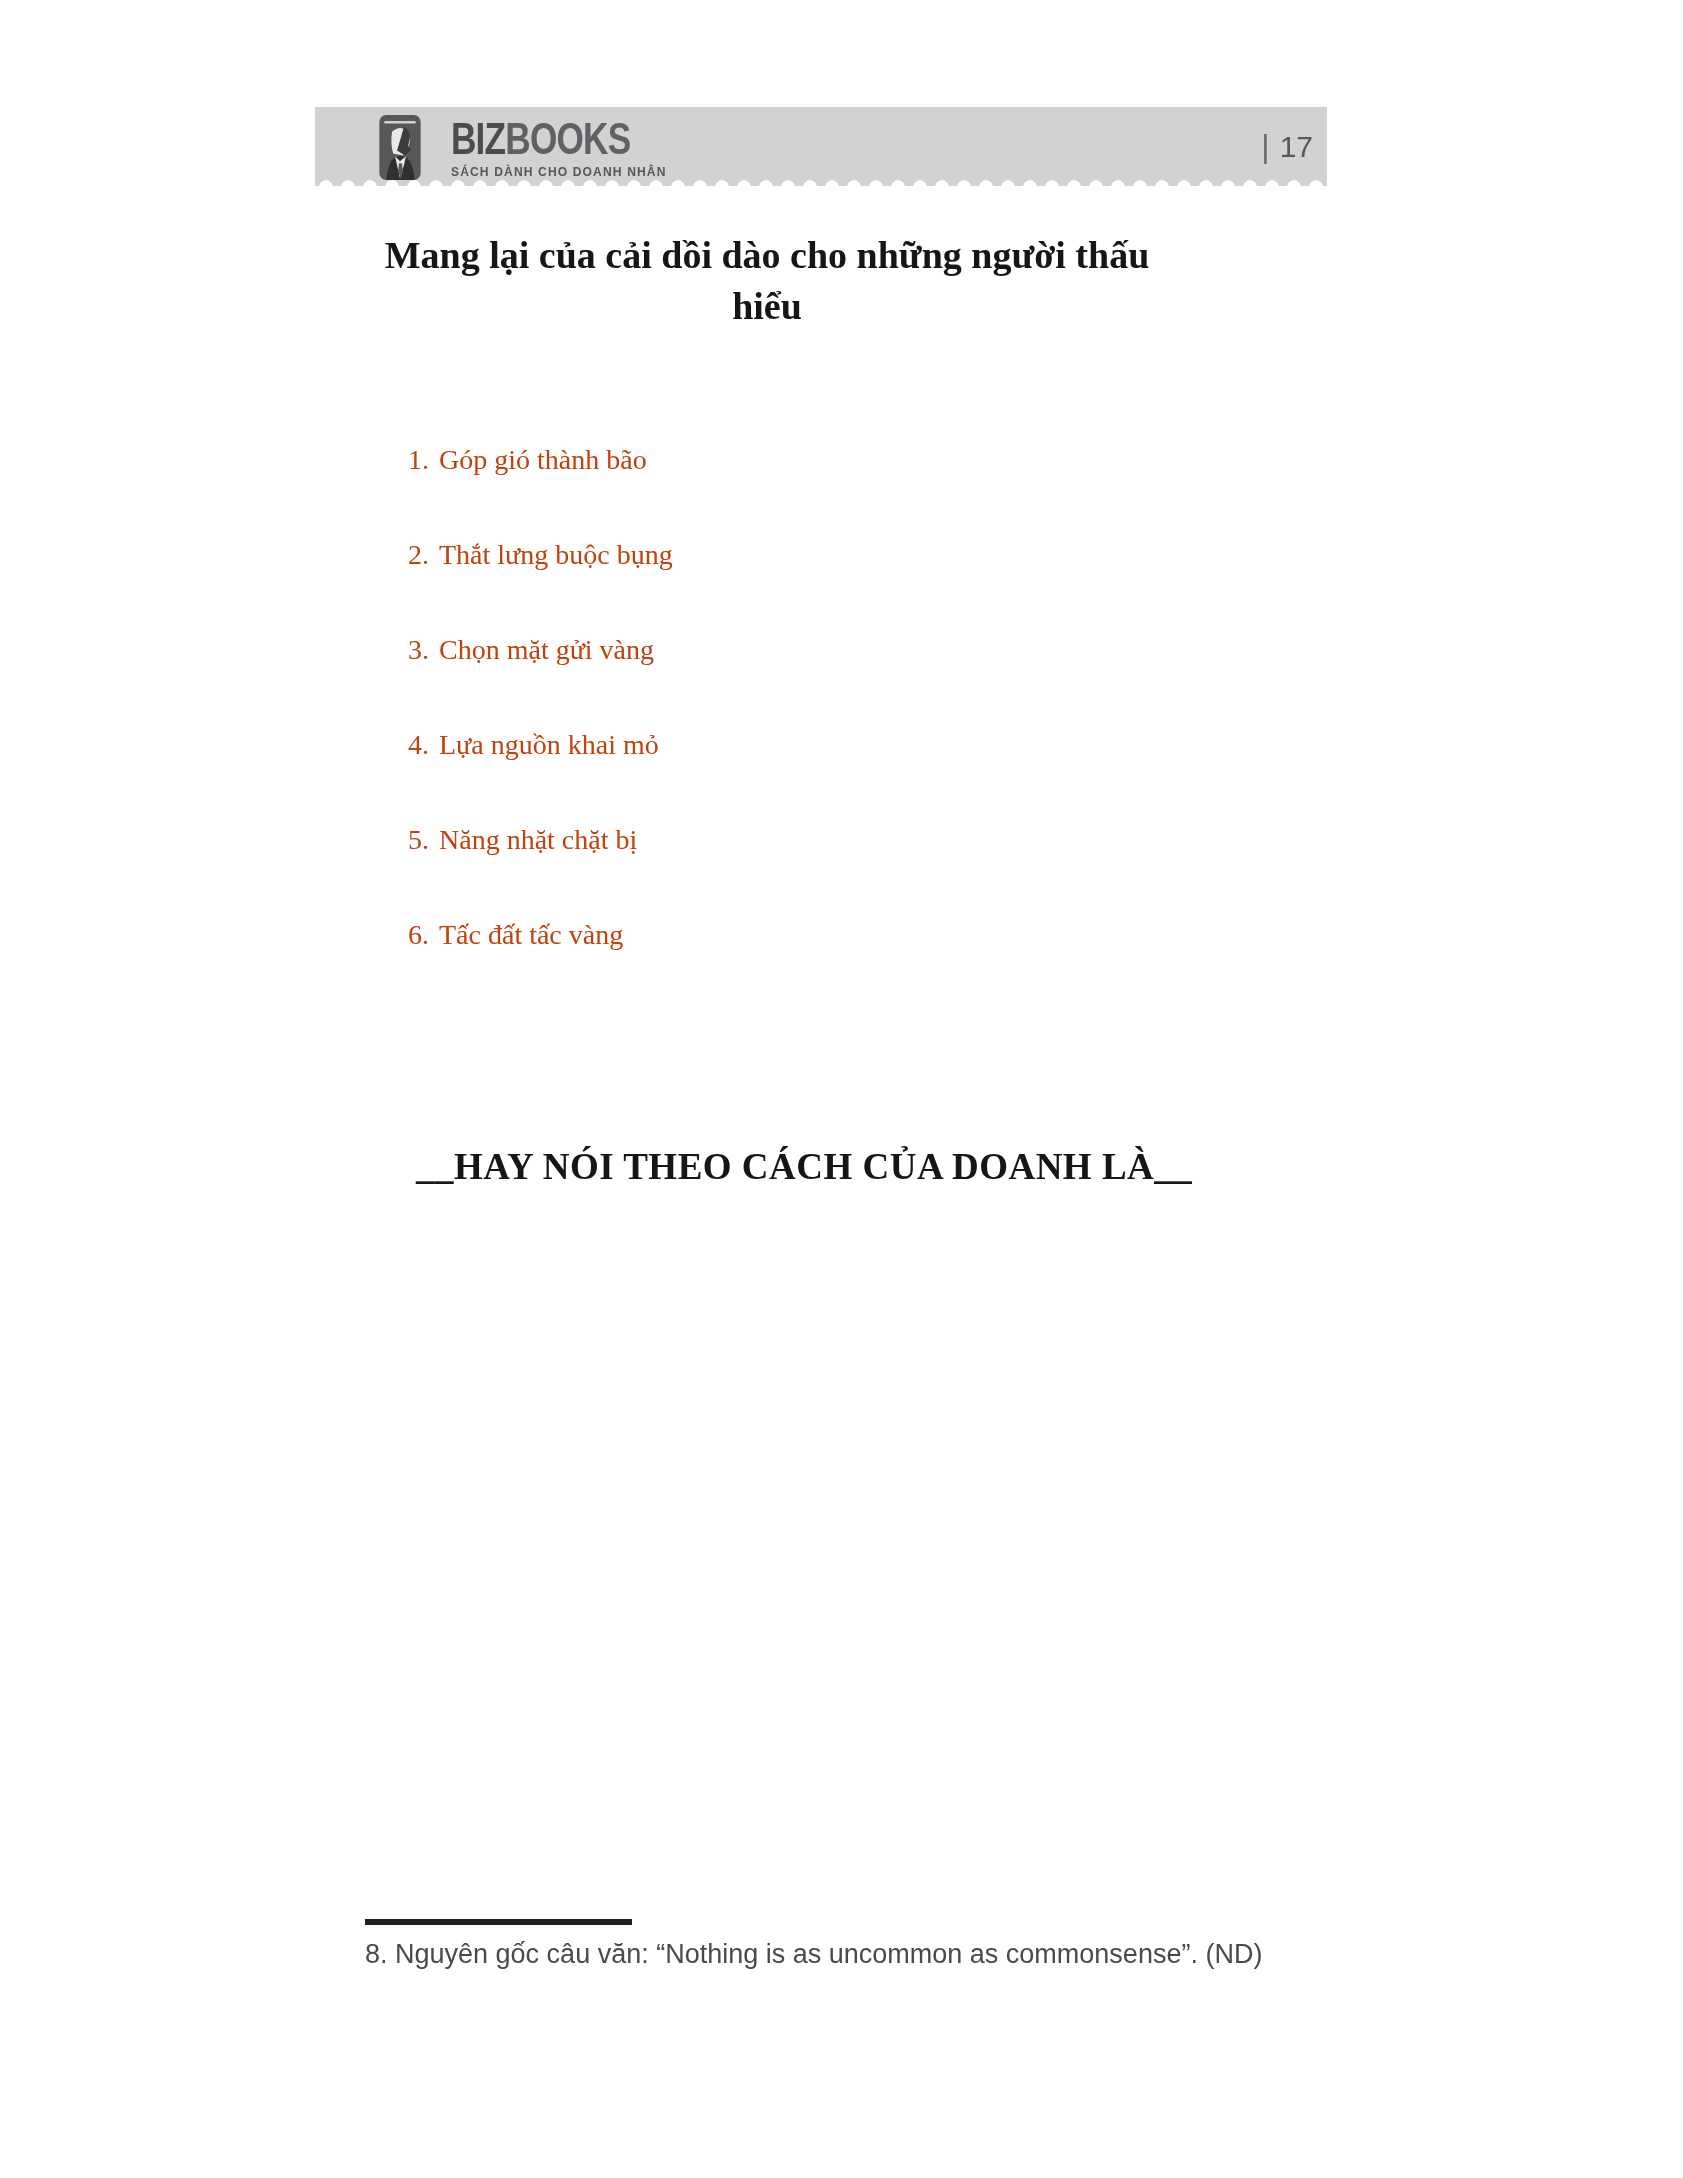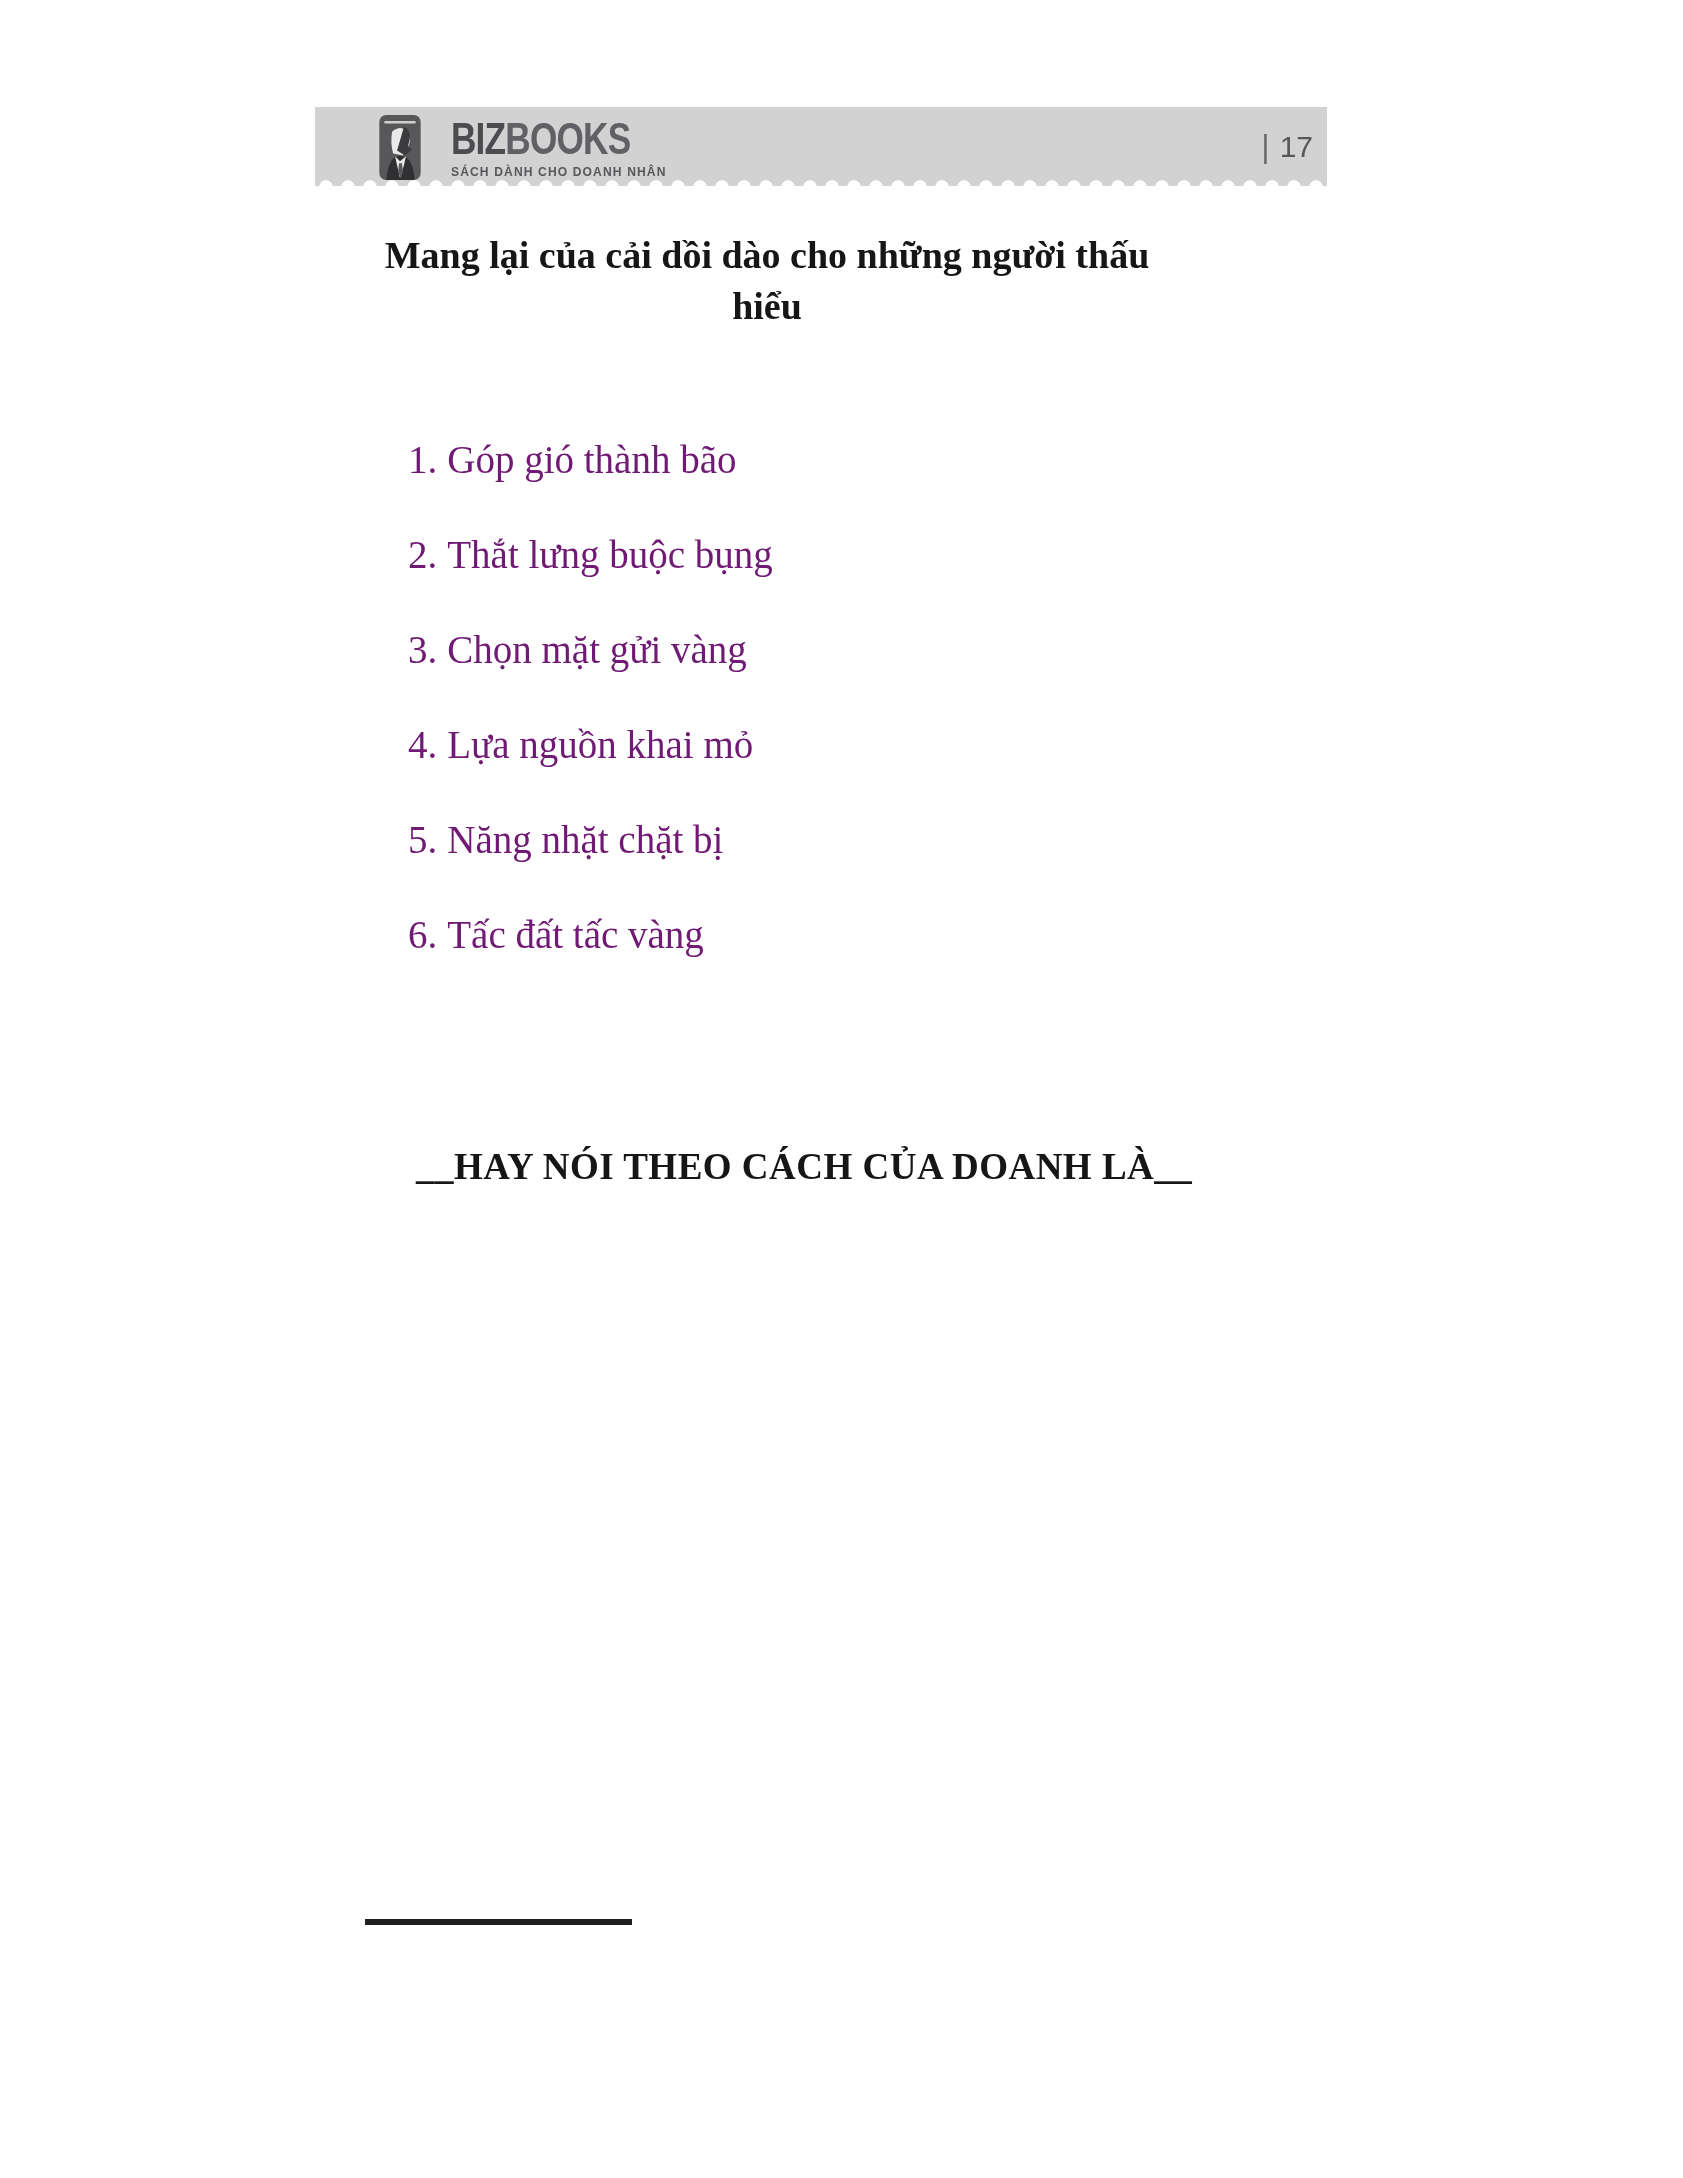--- a/index.html
+++ b/index.html
@@ -46,21 +46,21 @@
     position:absolute; left:351px; top:230px; width:832px; text-align:center;
   }
   .title-line { font-size:38px; font-weight:bold; line-height:51px; color:#161616; }
   .title-line + .title-line { margin-top:14px; }
 
   
   .principles-list {
     position:absolute; left:408px; top:439px; list-style:none;
   }
   .principles-list li {
-    font-size:39px; line-height:42px; margin-bottom:53px; color:#701a75;
+    font-size:28px; line-height:42px; margin-bottom:53px; color:#c2410c;
     white-space:nowrap;
   }
   .principles-list li .num { margin-right:10px; }
 
   
   .section-heading {
     position:absolute; left:416px; top:1145px;
     font-size:37px; font-weight:bold; color:#161616; white-space:nowrap;
     letter-spacing:0.5px;
   }
@@ -126,16 +126,17 @@
 
       <li><span class="num">6.</span><span>Tấc đất tấc vàng</span></li>
 
     </ol>
 
   <div class="section-heading">__HAY NÓI THEO CÁCH CỦA DOANH LÀ__</div>
 
 
   <div class="footnote">
     <div class="footnote-divider"></div>
+    <div class="footnote-text">8. Nguyên gốc câu văn: “Nothing is as uncommon as commonsense”. (ND)</div>
   </div>
 
 </div>
 
 
 </body></html>

